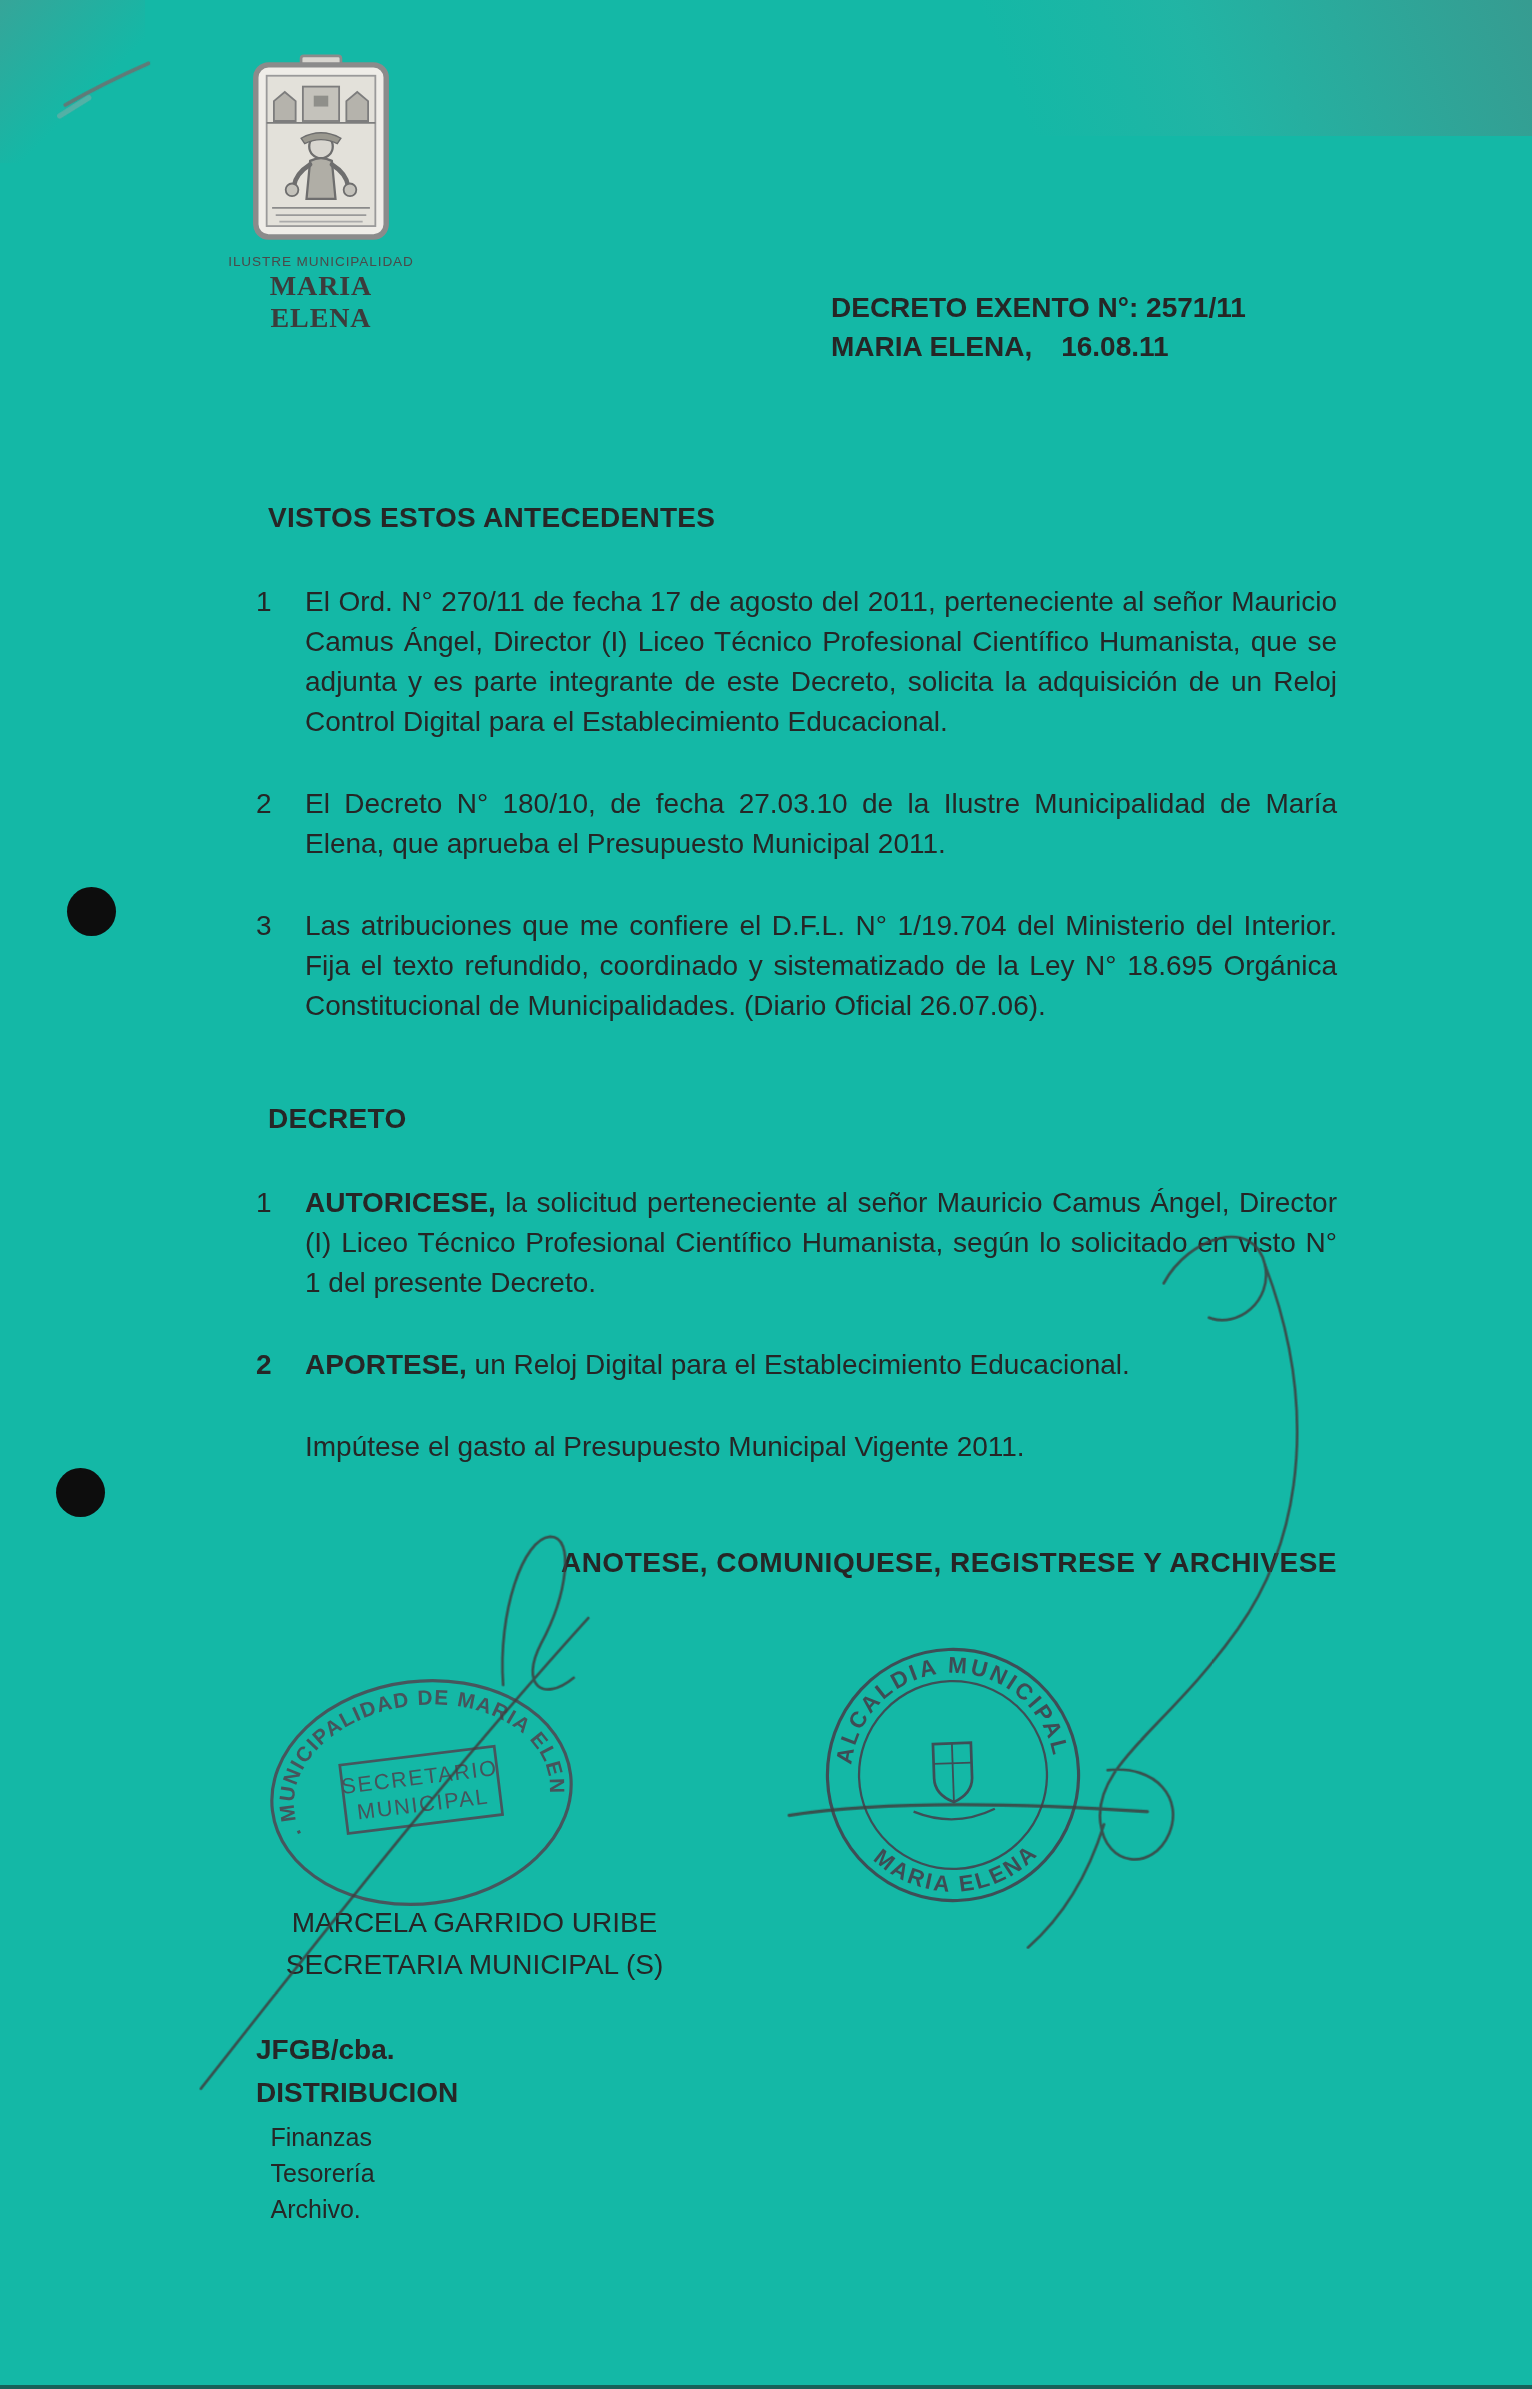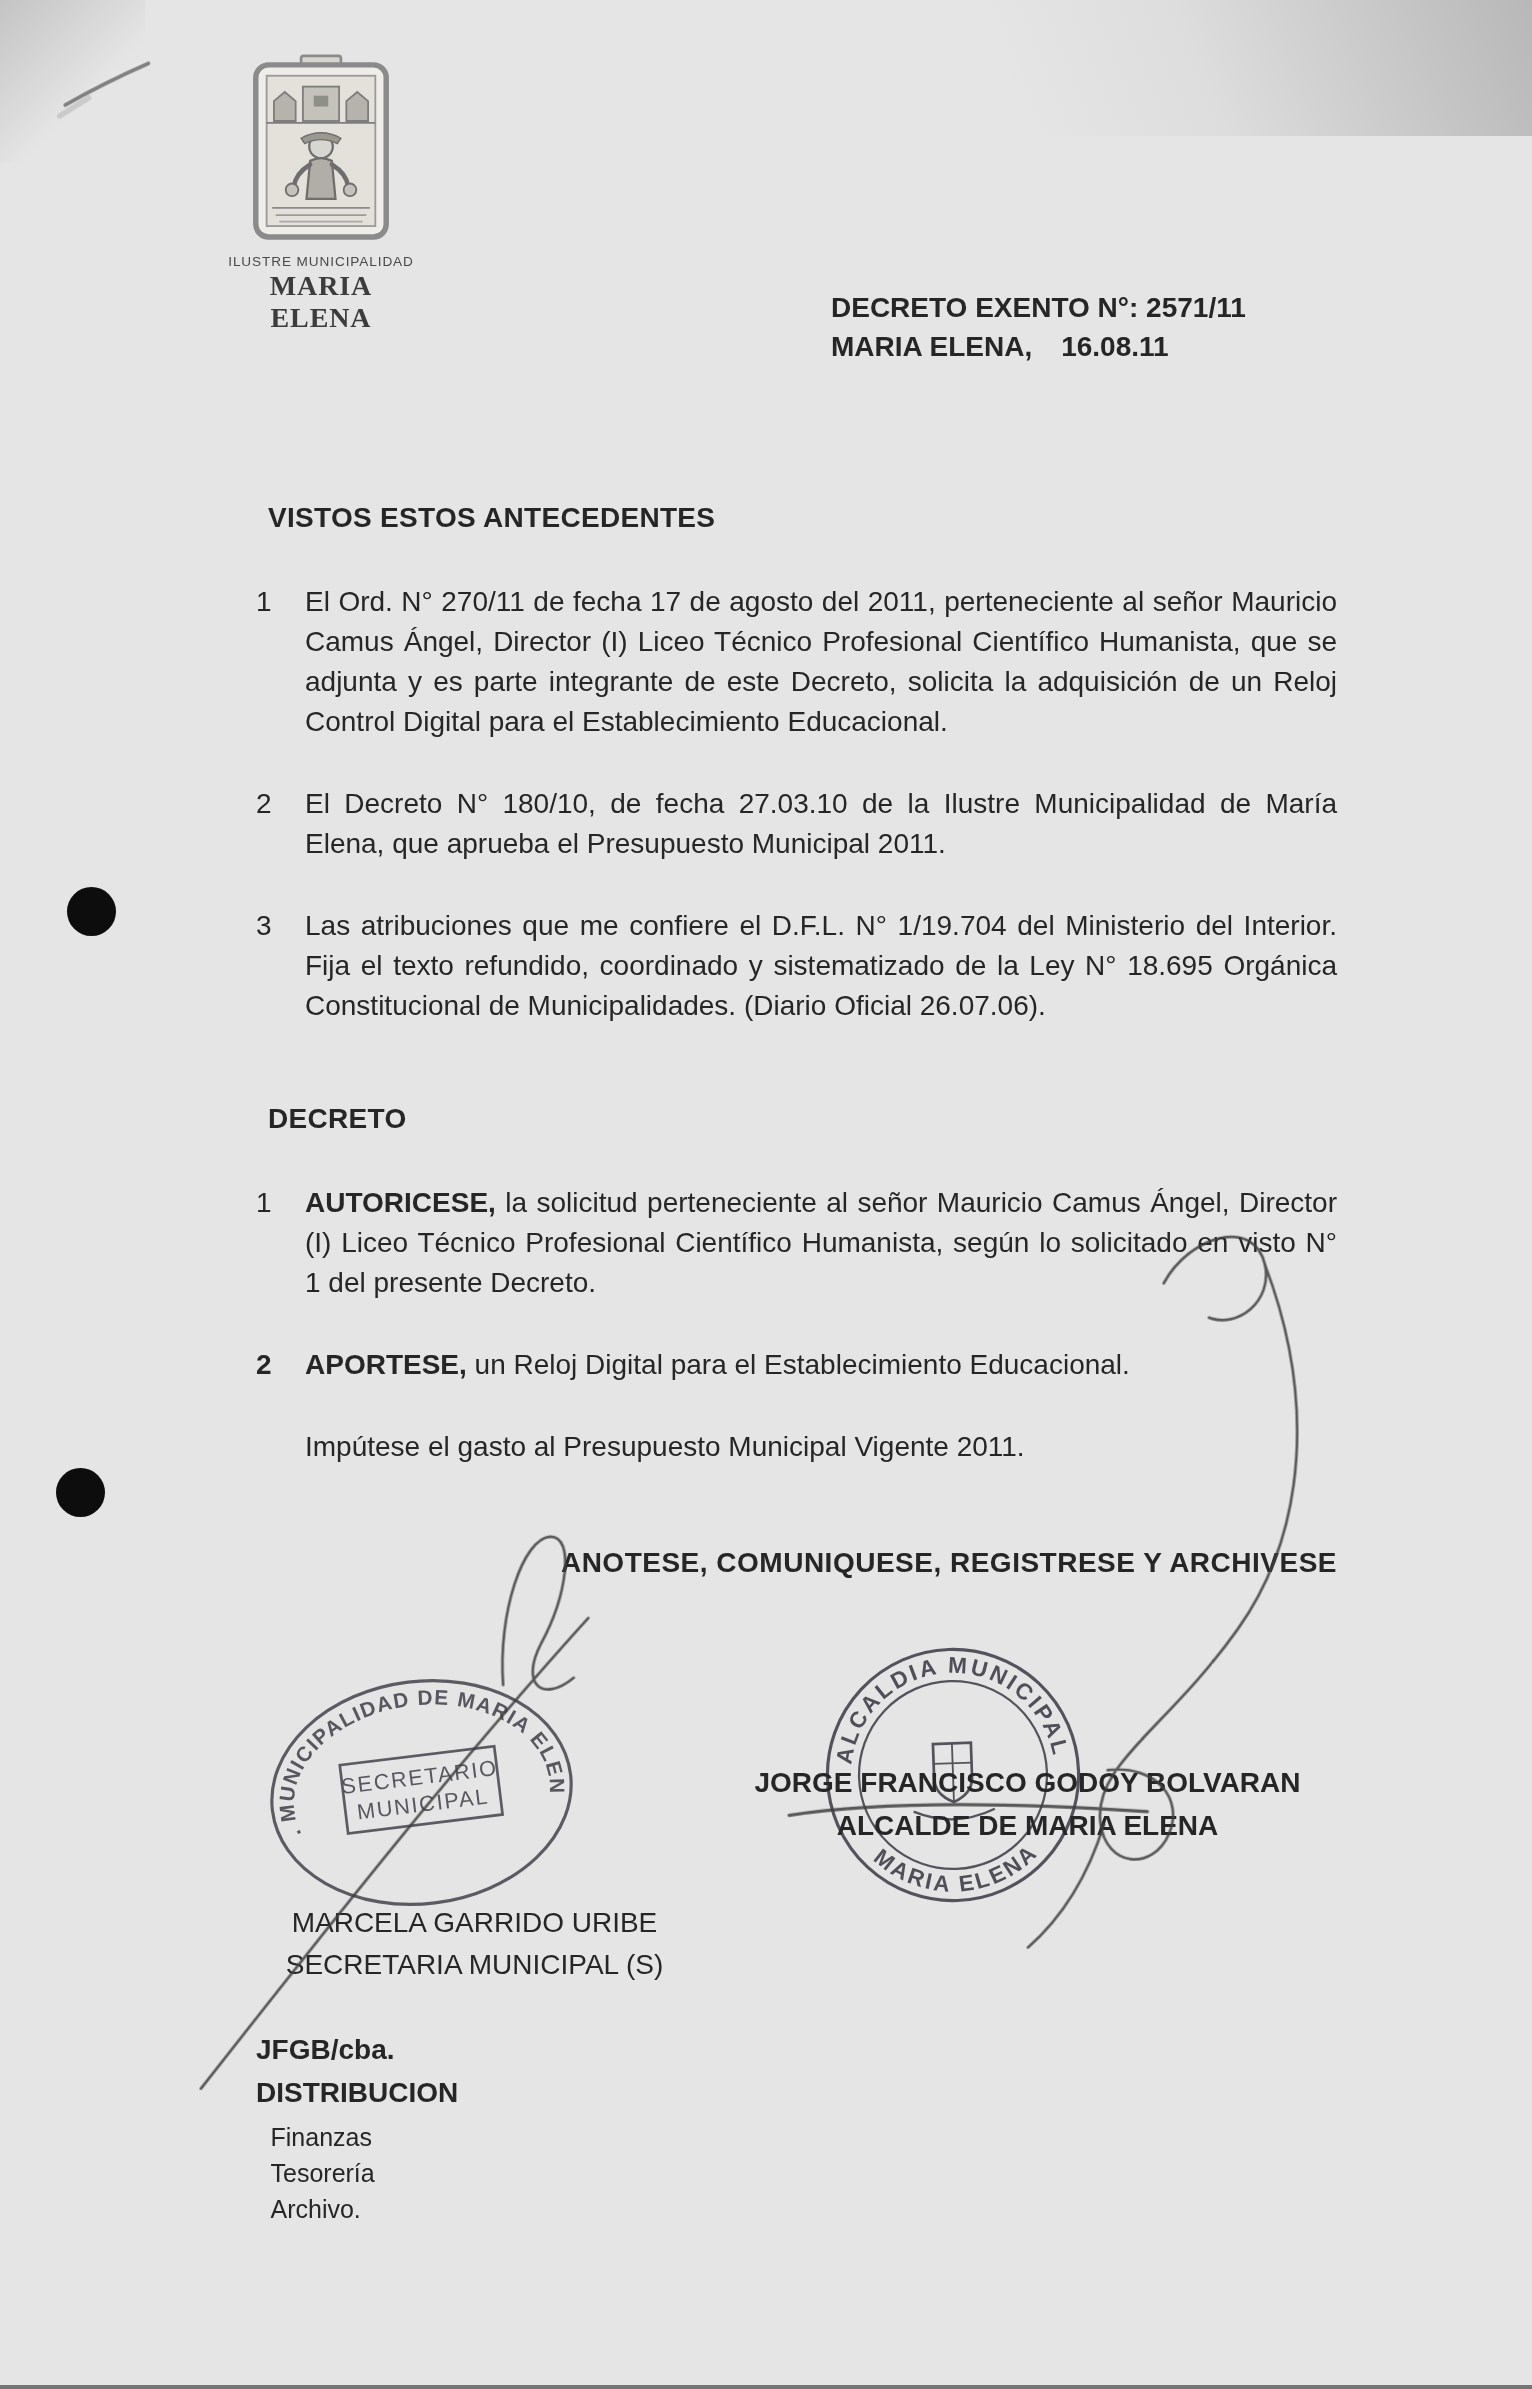--- a/index.html
+++ b/index.html
@@ -1,21 +1,21 @@
 <!DOCTYPE html>
 <html style="font-size:14.5px"><head>
 <meta charset="utf-8">
 <style>
   * { box-sizing: border-box; }
   html, body { margin: 0; padding: 0; }
   body { background: #9a9a9a; }
   .page {
     position: relative;
     width: 1532px; height: 2389px;
-    background: #e5e5e5;
+    background: #14b8a6;
     font-family: "Liberation Sans", sans-serif;
     color: #262626;
     overflow: hidden;
   }
   .abs { position: absolute; }
 
   
   .shade-tr { right: 0; top: 0; width: 742px; height: 136px;
     background: linear-gradient(248deg, rgba(110,110,110,0.38), rgba(150,150,150,0.10) 45%, rgba(255,255,255,0) 70%); }
   .shade-tl { left: 0; top: 0; width: 145px; height: 163px;
@@ -178,24 +178,20 @@
       <textPath href="#arcBot" startOffset="50%" text-anchor="middle">MARIA ELENA</textPath>
     </text>
     <g fill="none" stroke="#43434e" opacity="0.9">
       <path d="M124 110 h42 v38 q0 18 -21 27 q-21 -9 -21 -27 Z" stroke-width="3"></path>
       <line x1="124" y1="132" x2="166" y2="132" stroke-width="2"></line>
       <line x1="145" y1="110" x2="145" y2="175" stroke-width="2"></line>
       <path d="M100 184 q 45 20 90 0" stroke-width="2.5"></path>
     </g>
   </svg>
 
-  <div class="abs mayor-sig">
-    <div>JORGE FRANCISCO GODOY BOLVARAN</div>
-    <div>ALCALDE DE MARIA ELENA</div>
-  </div>
 
   <div class="abs secretary-sig">
     <div>MARCELA GARRIDO URIBE</div>
     <div>SECRETARIA MUNICIPAL (S)</div>
   </div>
 
   <div class="abs footer">
     <div class="initials">JFGB/cba.</div>
     <div class="dist-title">DISTRIBUCION</div>
     <div class="dist-items">

